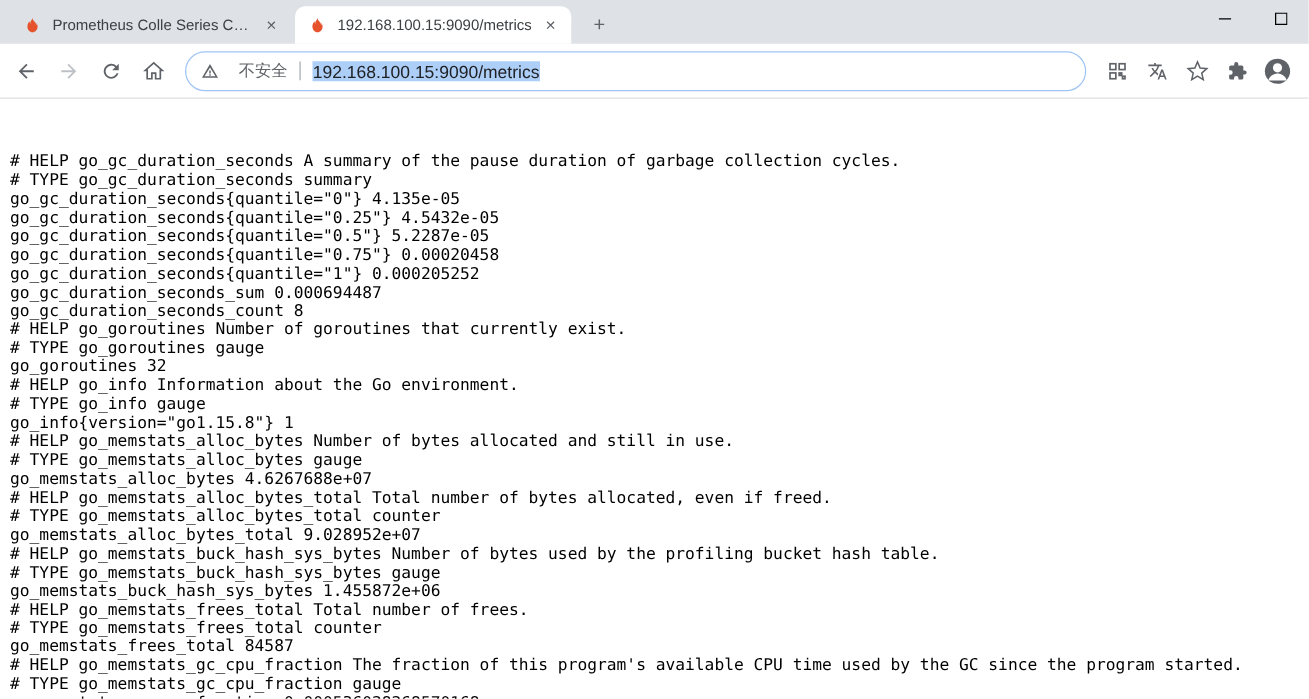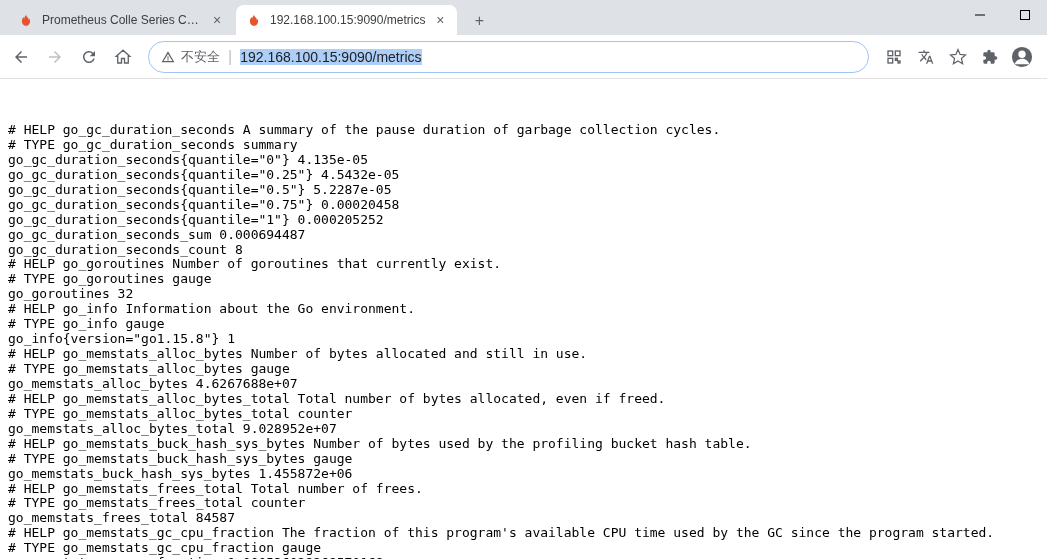--- a/index.html
+++ b/index.html
@@ -12,21 +12,21 @@
     .tab .title { white-space: nowrap; overflow: hidden; text-overflow: ellipsis; max-width: 160px; }
     .tab .close { margin-left: 8px; width: 14px; height: 14px; display: flex; align-items: center; justify-content: center; flex-shrink: 0; font-size: 14px; color: #5f6368; }
     .newtab { width: 28px; height: 28px; display: flex; align-items: center; justify-content: center; margin-left: 6px; font-size: 16px; color: #5f6368; }
     .window-controls { position: absolute; right: 0; top: 0; display: flex; }
     .win-btn { width: 45px; height: 30px; display: flex; align-items: center; justify-content: center; color: #000; }
     
     .toolbar { height: 44px; background: #fff; border-bottom: 1px solid #e0e0e0; display: flex; align-items: center; padding: 0 6px; gap: 4px; }
     .nav-btn { width: 30px; height: 30px; display: flex; align-items: center; justify-content: center; border-radius: 50%; color: #5f6368; }
     .nav-btn.disabled { color: #bdc1c6; }
     .omnibox { flex: 1; height: 32px; border: 1px solid #a0c5f5; border-radius: 16px; display: flex; align-items: center; padding: 0 12px; margin: 0 6px; background: #fff; gap: 8px; }
-    .insecure { display: flex; align-items: center; gap: 6px; font-size: 13px; color: #5f6368; }
+    .insecure { display: flex; align-items: center; gap: 16px; font-size: 13px; color: #5f6368; }
     .insecure svg { flex-shrink: 0; }
     .sep { color: #bdc1c6; }
     .url { font-size: 14px; color: #202124; }
     .url .selected { background: #accef7; }
     .toolbar-right { display: flex; align-items: center; gap: 2px; padding-right: 4px; }
     
     .content { padding: 8px; font-family: "SimSun", "NSimSun", monospace; font-size: 13px; line-height: 1.15; color: #000; white-space: pre; overflow: hidden; margin-top: 36px; }
     
     .prom-fire { fill: #e6522c; }
   </style>

